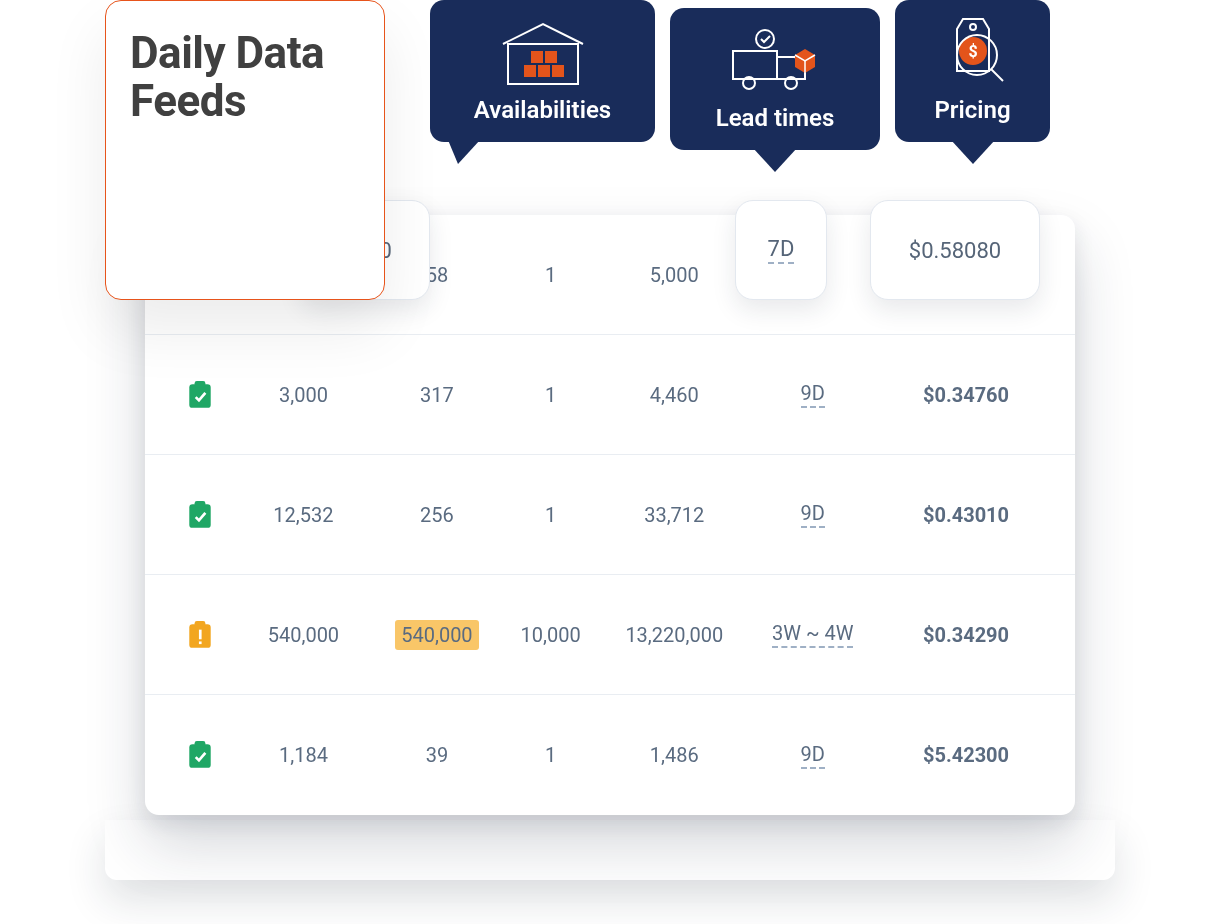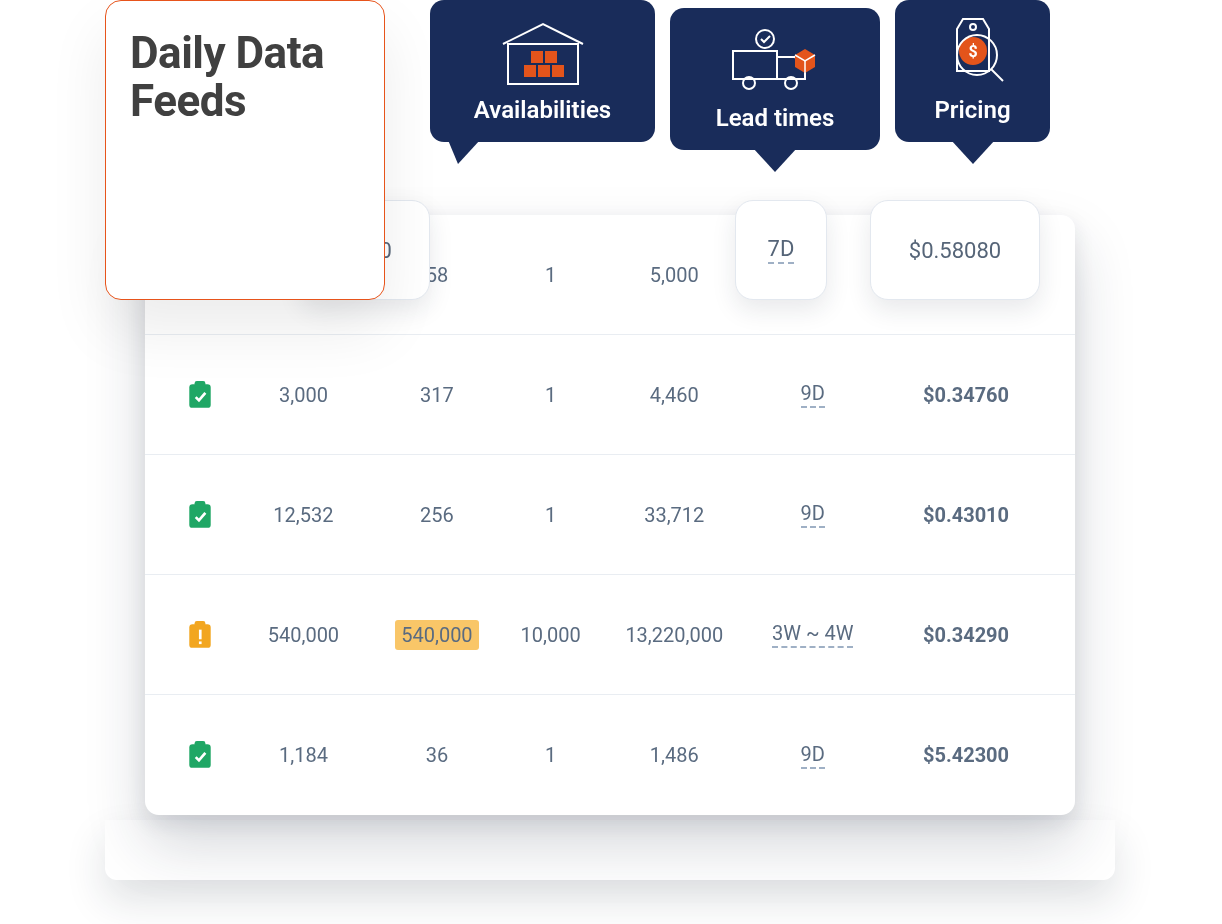--- a/index.html
+++ b/index.html
@@ -278,21 +278,21 @@
 
     <div class="row">
       <div class="col-icon">
         <svg class="status-icon" viewBox="0 0 24 28">
           <rect x="2" y="4" width="20" height="22" rx="3" fill="#1fa765"></rect>
           <rect x="7" y="1" width="10" height="6" rx="2" fill="#1fa765"></rect>
           <polyline points="8,16 11,19 17,12" fill="none" stroke="#fff" stroke-width="2.5"></polyline>
         </svg>
       </div>
       <div class="col col-a">1,184</div>
-      <div class="col col-b">36</div>
+      <div class="col col-b">39</div>
       <div class="col col-c">1</div>
       <div class="col col-d">1,486</div>
       <div class="col col-e"><span class="lead-val">9D</span></div>
       <div class="col col-f">$5.42300</div>
     </div>
 
   </div>
 
   <div class="base-bar"></div>
 

